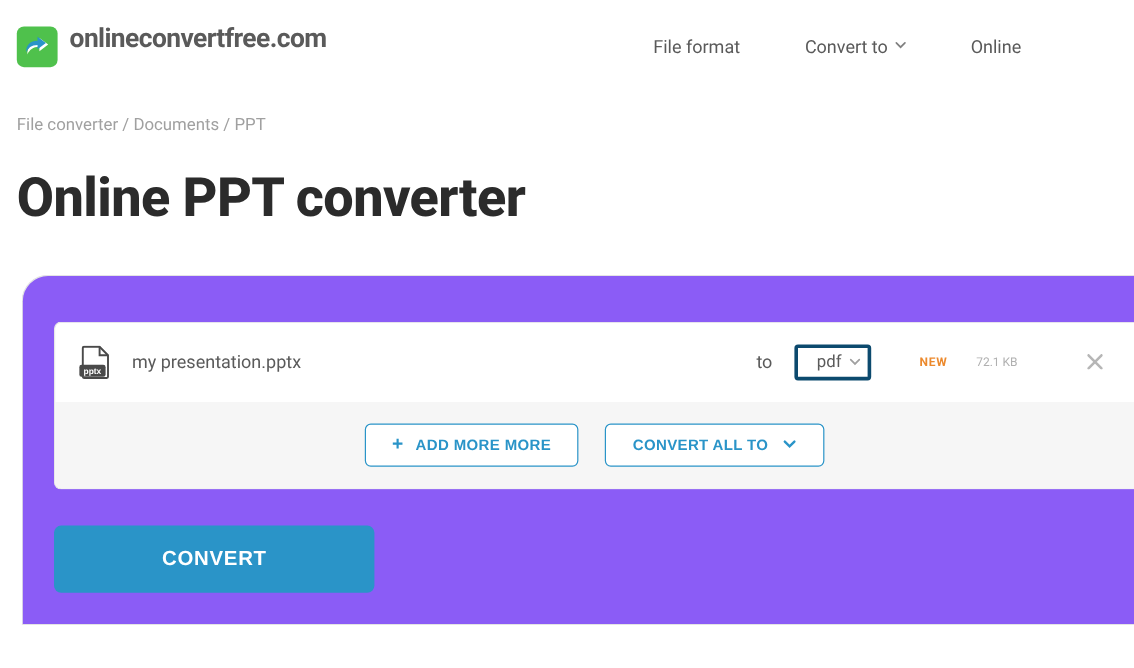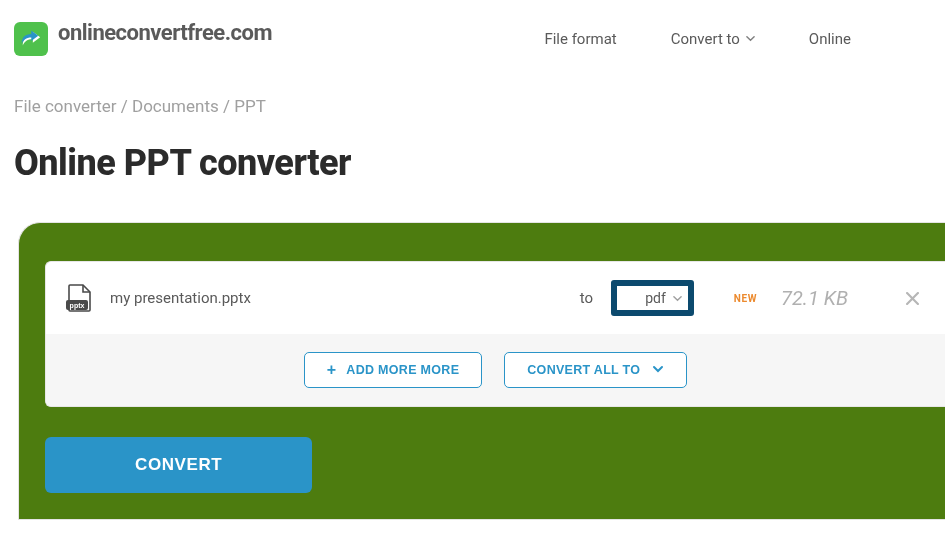--- a/index.html
+++ b/index.html
@@ -61,41 +61,41 @@
       display: flex;
       align-items: center;
       gap: 6px;
     }
     .nav-item .chev {
       font-size: 10px;
       color: #808080;
     }
     .breadcrumb {
       padding: 40px 29px 0 14px;
-      font-size: 17px;
+      font-size: 14px;
       color: #a0a0a0;
     }
     .breadcrumb a {
       color: #a0a0a0;
       text-decoration: none;
     }
     .page-title {
       padding: 26px 14px 0 14px;
-      font-size: 36px;
+      font-size: 45px;
       font-weight: 800;
       color: #2b2b2b;
       letter-spacing: -0.5px;
     }
     .panel-outer {
       margin: 38px 0 0 18px;
       border: 1px solid #e4e4e4;
       border-right: none;
       border-radius: 22px 0 0 0;
       padding: 38px 0 26px 26px;
-      background: #4d7c0f;
+      background: #8b5cf6;
     }
     .file-card {
       border: 1px solid #e7e7e7;
       border-right: none;
       border-radius: 6px 0 0 6px;
       background: #fff;
       overflow: hidden;
     }
     .file-row {
       display: flex;
@@ -112,24 +112,24 @@
     .file-name {
       flex: 1;
       font-size: 15px;
       color: #5a5a5a;
     }
     .to-label {
       font-size: 15px;
       color: #5a5a5a;
     }
     .format-select {
-      border: 6px solid #0c4a6e;
+      border: 3px solid #0c4a6e;
       border-radius: 3px;
       background: #fff;
-      padding: 4px 22px 4px 28px;
+      padding: 4px 22px 4px 16px;
       font-size: 14px;
       color: #5a5a5a;
       position: relative;
       cursor: pointer;
       display: inline-flex;
       align-items: flex-end;
       min-width: 62px;
     }
     .format-select .sel-chev {
       position: absolute;
@@ -141,23 +141,22 @@
     .badge-new {
       color: #ec8a2e;
       font-size: 10px;
       font-weight: 700;
       letter-spacing: 0.6px;
       margin-left: 22px;
       margin-right: 6px;
     }
     .file-size {
       color: #b0b0b0;
-      font-size: 20px;
+      font-size: 10px;
       margin-right: 40px;
-      font-style: italic;
     }
     .remove-x {
       color: #b6b6b6;
       font-size: 18px;
       cursor: pointer;
       margin-right: 10px;
     }
     .actions-row {
       background: #f6f6f6;
       display: flex;

